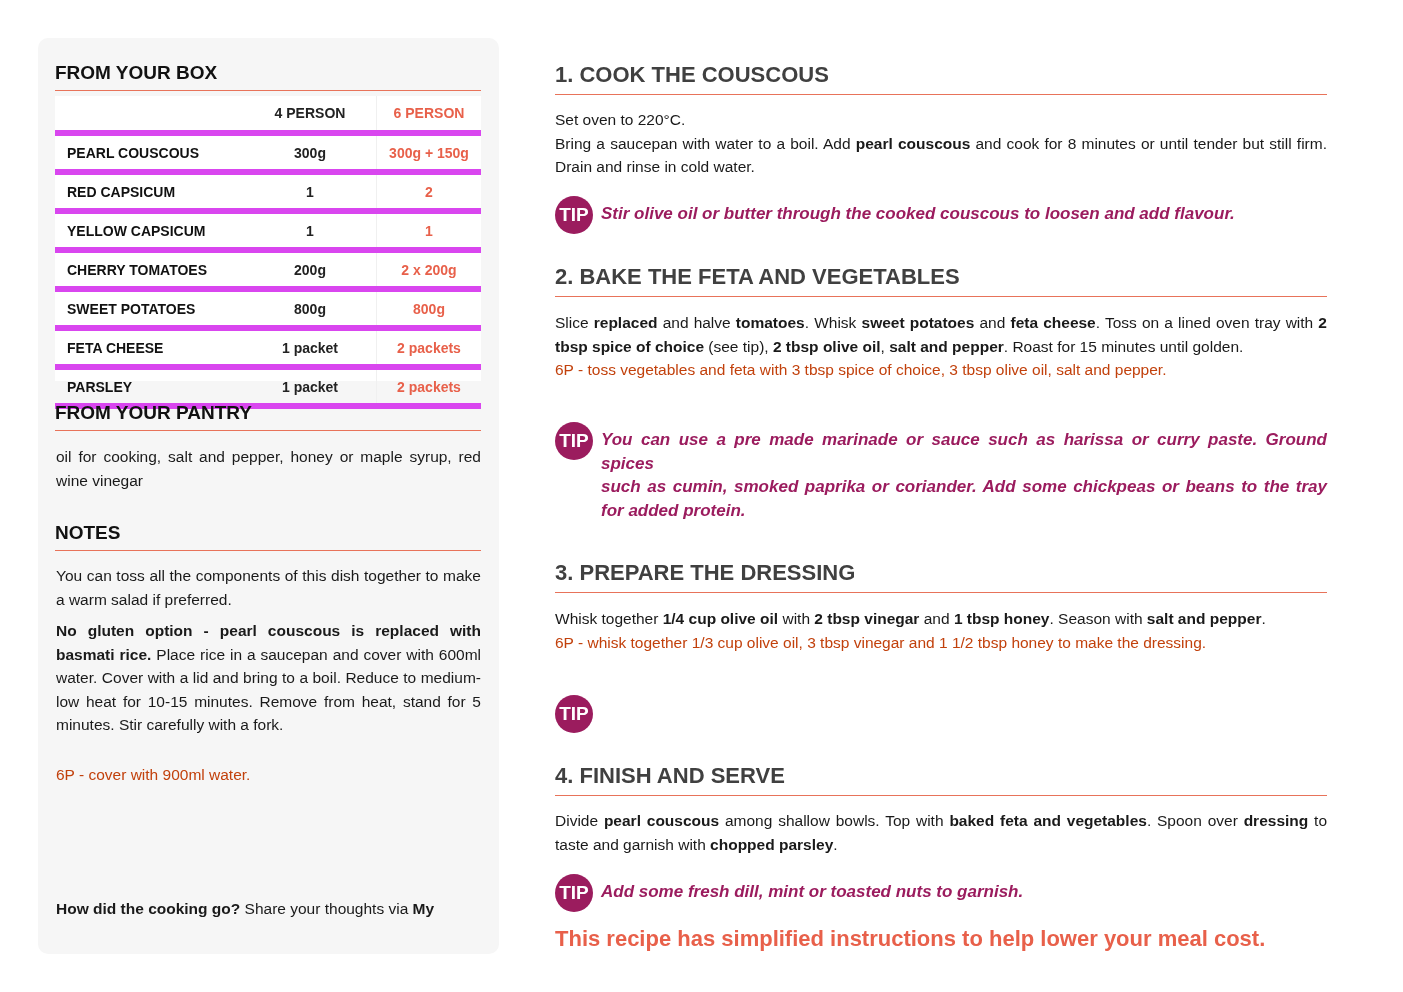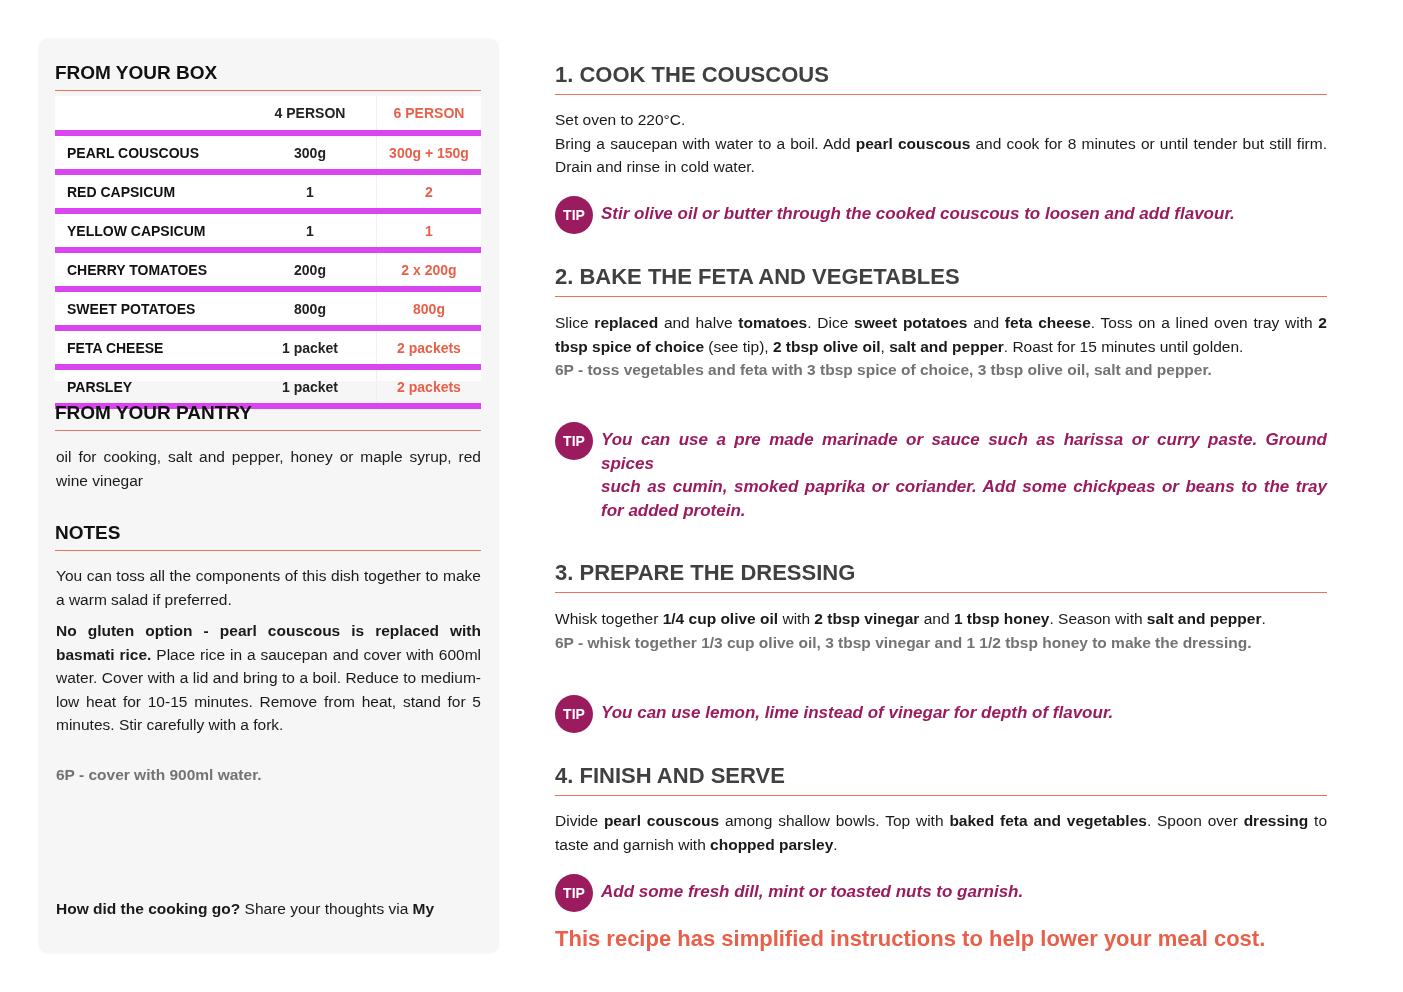--- a/index.html
+++ b/index.html
@@ -24,36 +24,36 @@
   .box-table table { width: 100%; border-collapse: collapse; font-size: 14px; font-weight: bold; }
   .box-table td { height: 31px; border-bottom: 6px solid #d946ef; }
   .box-table td.name { padding-left: 12px; width: 176px; color: #111; }
   .box-table td.c4 { text-align: center; width: 130px; color: #222; }
   .box-table td.c6 { text-align: center; color: #e8604a; border-left: 1px solid #f0f0f0; }
   .box-table tr.hdr td { height: 32px; }
   .panel-text {
     position: absolute; left: 18px; width: 425px; font-size: 15.5px; line-height: 23.5px;
     text-align: justify; color: #1a1a1a;
   }
-  .orange { color: #737373; font-weight: bold; }
+  .orange { color: #c2410c; font-weight: normal; }
   .step-title {
     position: absolute; left: 555px; width: 772px;
     font-size: 22px; font-weight: bold; color: #404040;
     border-bottom: 1.5px solid #e8735a; padding-bottom: 6px;
   }
   .step-body {
     position: absolute; left: 555px; width: 772px; font-size: 15.5px; line-height: 23.5px;
     text-align: justify; color: #1a1a1a;
   }
   .tip {
     position: absolute; left: 555px; width: 772px; display: flex; align-items: flex-start;
   }
   .tip-badge {
     flex: 0 0 38px; width: 38px; height: 38px; border-radius: 50%; background: #9b1c5e;
-    color: #fff; font-weight: bold; font-size: 14px; display: flex; align-items: center;
+    color: #fff; font-weight: bold; font-size: 19px; display: flex; align-items: center;
     justify-content: center; margin-right: 8px; margin-top: -6px;
   }
   .tip-text {
     font-style: italic; font-weight: bold; color: #9b1c5e; font-size: 17px; line-height: 23.5px;
     text-align: justify; flex: 1;
   }
   .footer-note {
     position: absolute; left: 555px; top: 926px; font-size: 22px; font-weight: bold; color: #e8604a;
   }
   b { font-weight: bold; }
@@ -130,39 +130,38 @@
   <div>Set oven to 220°C.</div>
   <div><span>Bring a saucepan with water to a boil. Add </span><b>pearl couscous</b><span> and cook for 8 minutes or until tender but still firm. Drain and rinse in cold water.</span></div>
 </div>
 <div class="tip" style="top:202px;">
   <div class="tip-badge">TIP</div>
   <div class="tip-text">Stir olive oil or butter through the cooked couscous to loosen and add flavour.</div>
 </div>
 
 <div class="step-title" style="top:264px;">2. BAKE THE FETA AND VEGETABLES</div>
 <div class="step-body" style="top:311px;">
-  <span>Slice </span><b>replaced</b><span> and halve </span><b>tomatoes</b><span>. Dice </span><b>sweet potatoes</b><span> and </span><b>feta cheese</b><span>. Toss on a lined oven tray with </span><b>2 tbsp spice of choice</b><span> (see tip), </span><b>2 tbsp olive oil</b><span>, </span><b>salt and pepper</b><span>. Roast for 15 minutes until golden.</span>
+  <span>Slice </span><b>replaced</b><span> and halve </span><b>tomatoes</b><span>. Whisk </span><b>sweet potatoes</b><span> and </span><b>feta cheese</b><span>. Toss on a lined oven tray with </span><b>2 tbsp spice of choice</b><span> (see tip), </span><b>2 tbsp olive oil</b><span>, </span><b>salt and pepper</b><span>. Roast for 15 minutes until golden.</span>
   <div class="orange">6P - toss vegetables and feta with 3 tbsp spice of choice, 3 tbsp olive oil, salt and pepper.</div>
 </div>
 <div class="tip" style="top:428px;">
   <div class="tip-badge">TIP</div>
   <div class="tip-text">
     <div>You can use a pre made marinade or sauce such as harissa or curry paste. Ground spices</div>
     <div>such as cumin, smoked paprika or coriander. Add some chickpeas or beans to the tray for added protein.</div>
   </div>
 </div>
 
 <div class="step-title" style="top:560px;">3. PREPARE THE DRESSING</div>
 <div class="step-body" style="top:607px;">
   <span>Whisk together </span><b>1/4 cup olive oil</b><span> with </span><b>2 tbsp vinegar</b><span> and </span><b>1 tbsp honey</b><span>. Season with </span><b>salt and pepper</b><span>.</span>
   <div class="orange">6P - whisk together 1/3 cup olive oil, 3 tbsp vinegar and 1 1/2 tbsp honey to make the dressing.</div>
 </div>
 <div class="tip" style="top:701px;">
   <div class="tip-badge">TIP</div>
-  <div class="tip-text">You can use lemon, lime instead of vinegar for depth of flavour.</div>
 </div>
 
 <div class="step-title" style="top:763px;">4. FINISH AND SERVE</div>
 <div class="step-body" style="top:809px;">
   <span>Divide </span><b>pearl couscous</b><span> among shallow bowls. Top with </span><b>baked feta and vegetables</b><span>. Spoon over </span><b>dressing</b><span> to taste and garnish with </span><b>chopped parsley</b><span>.</span>
 </div>
 <div class="tip" style="top:880px;">
   <div class="tip-badge">TIP</div>
   <div class="tip-text">Add some fresh dill, mint or toasted nuts to garnish.</div>
 </div>

